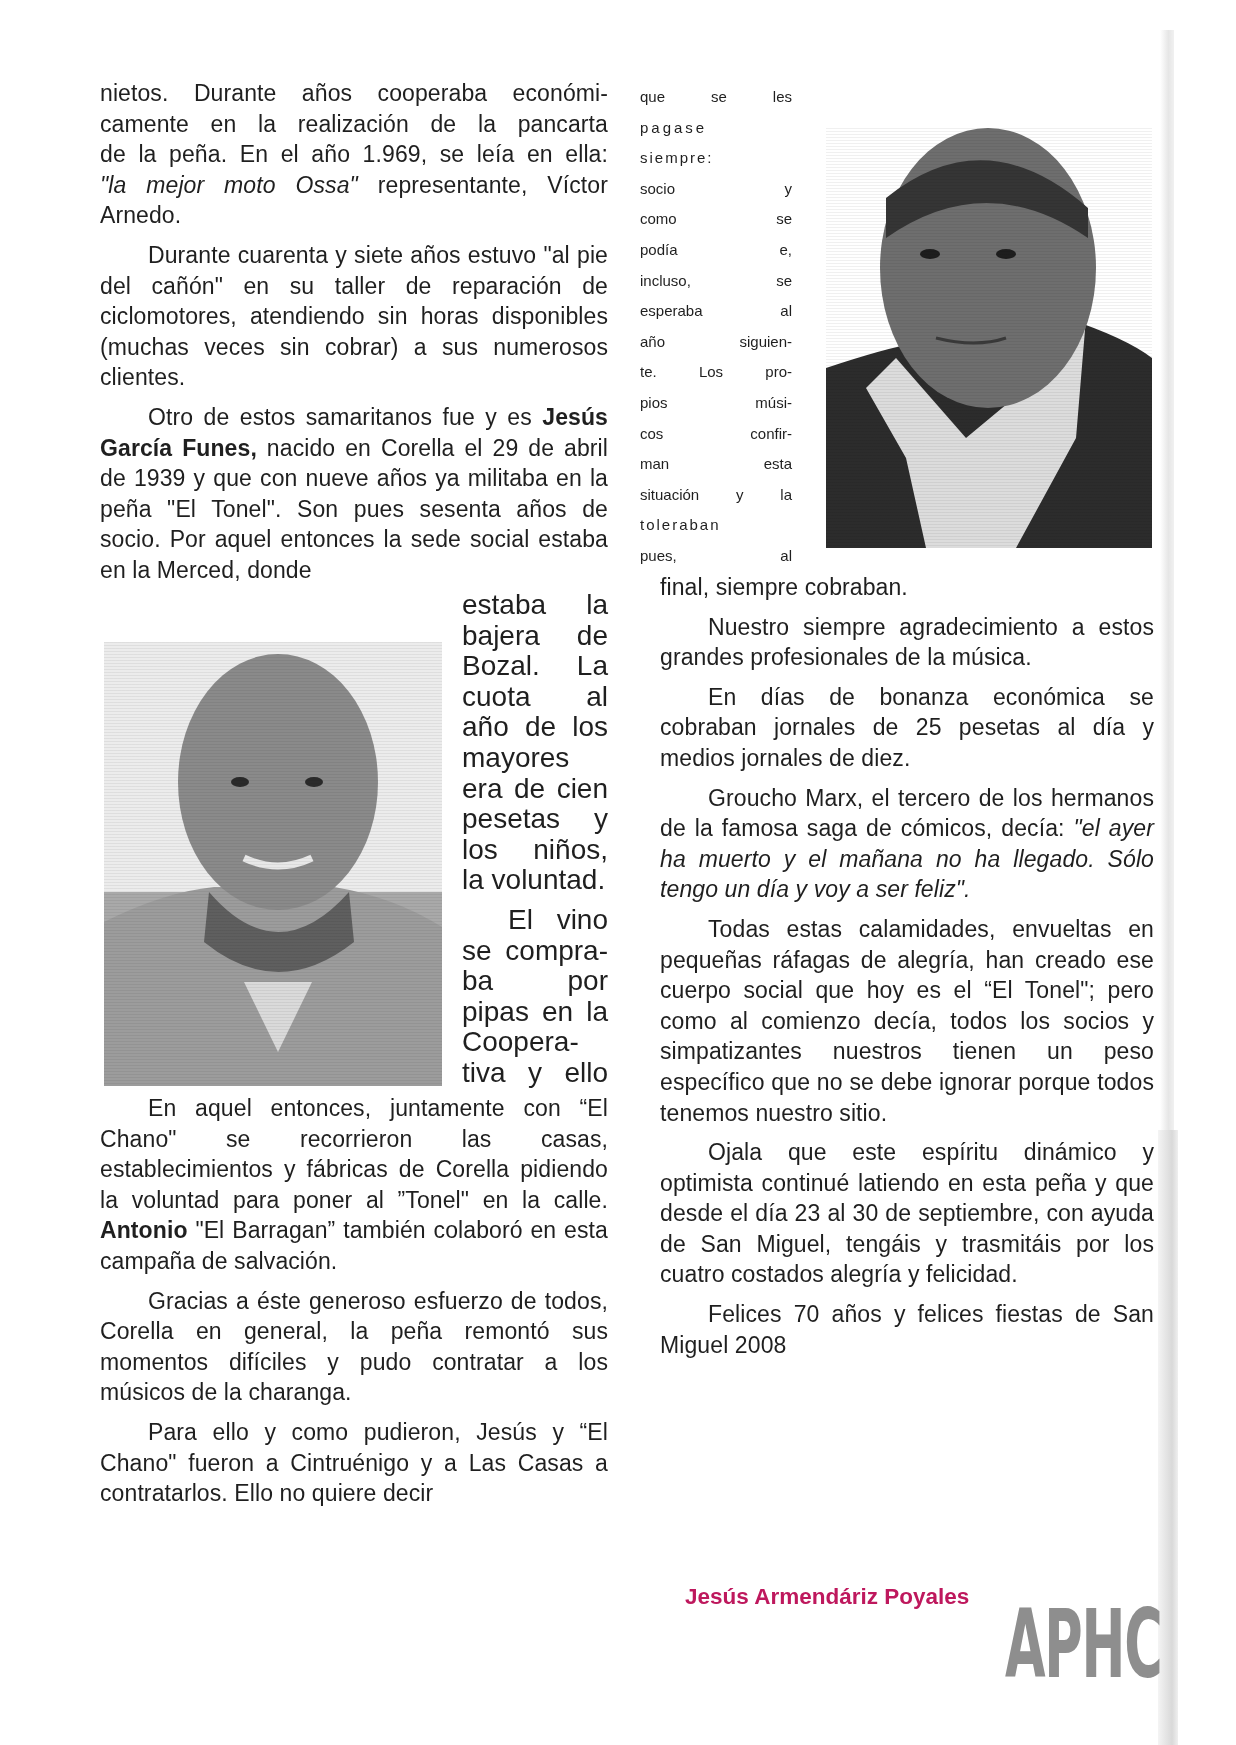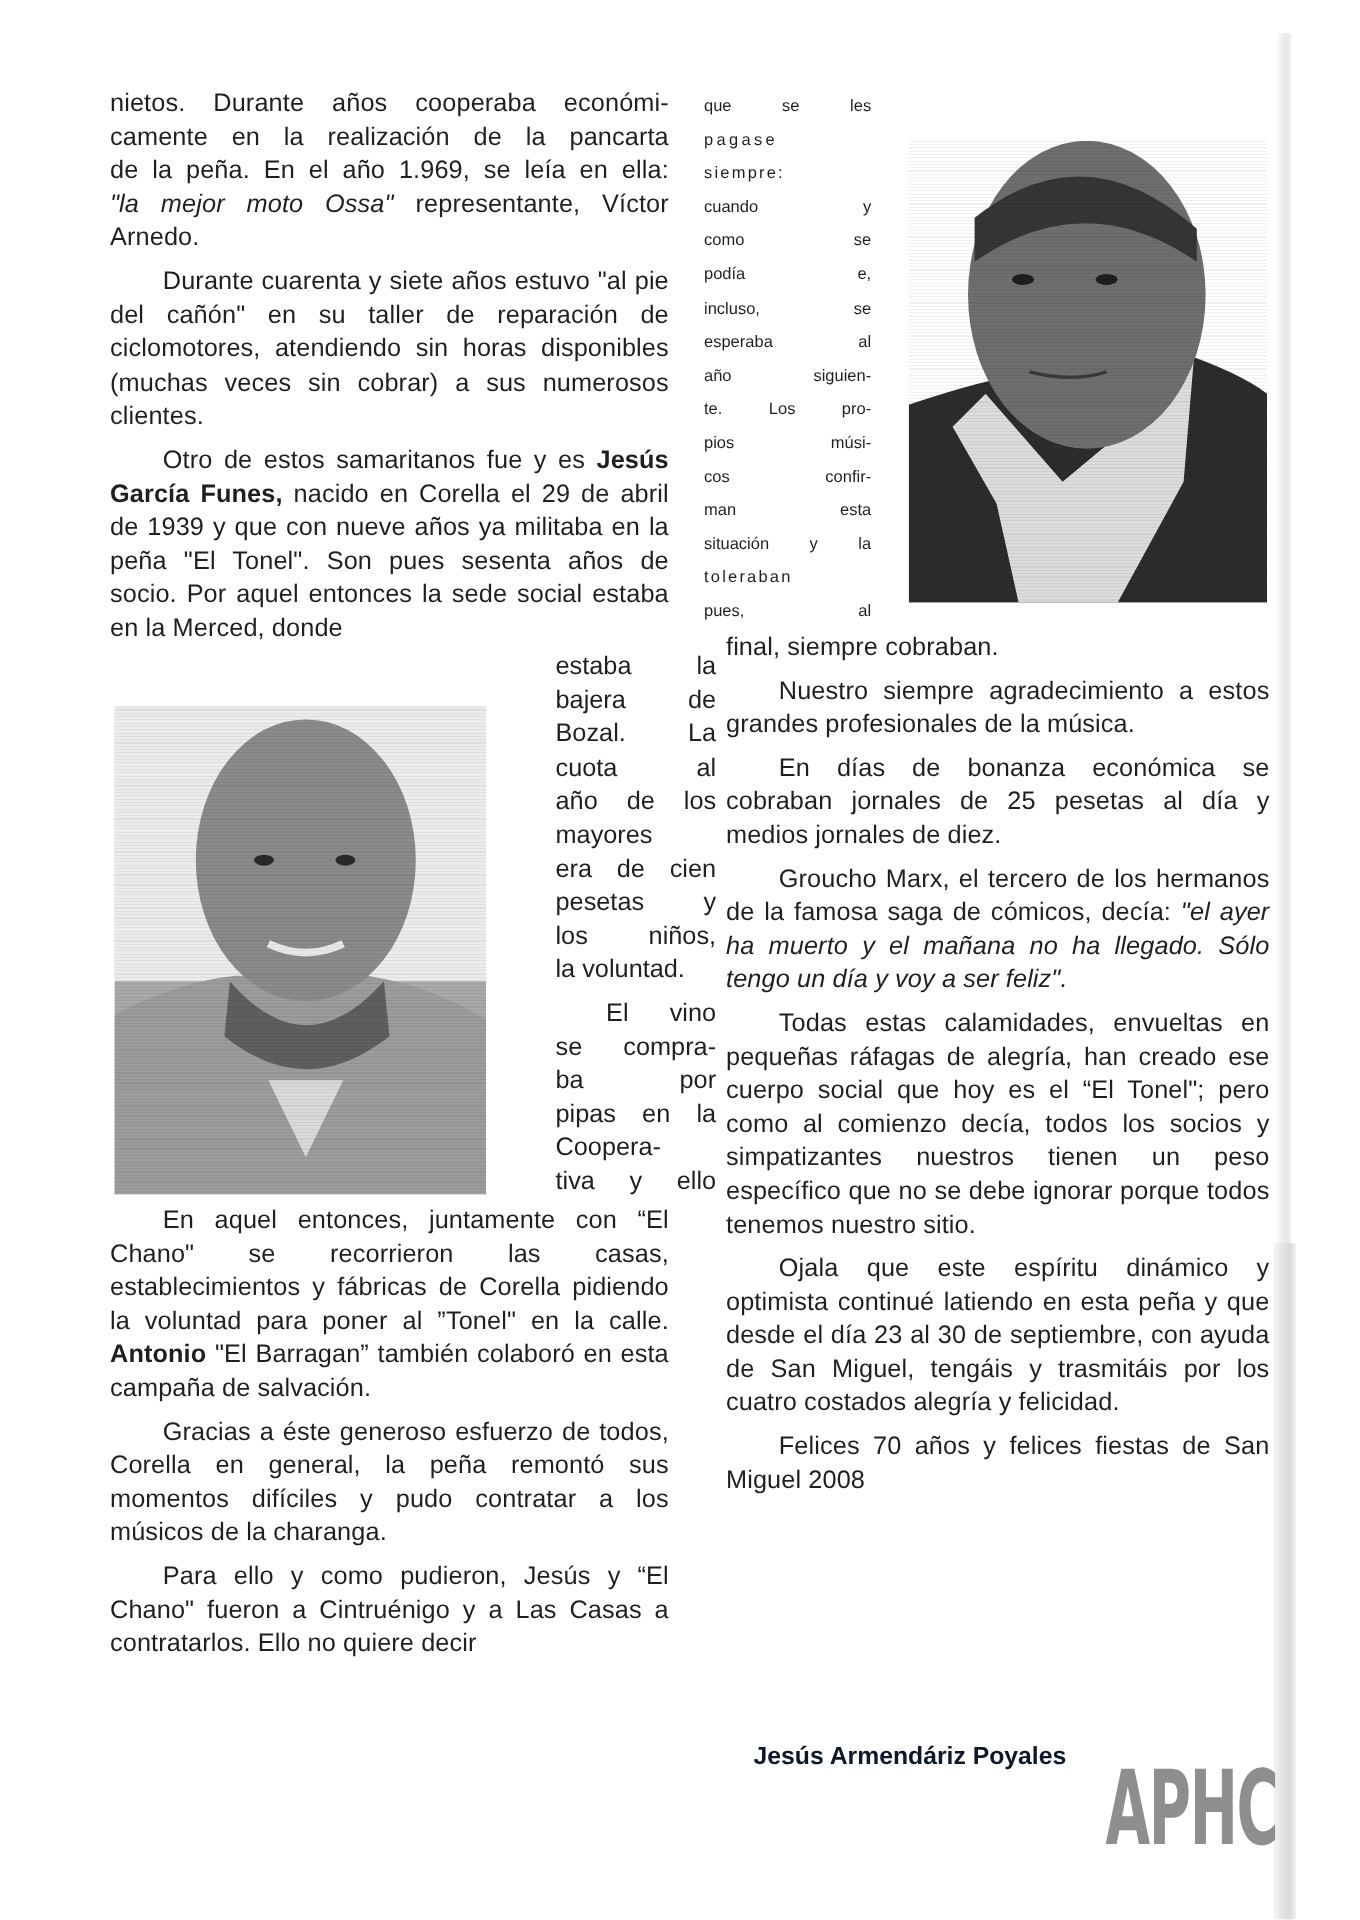--- a/index.html
+++ b/index.html
@@ -39,21 +39,21 @@
       display: block;
       text-align: justify;
       text-align-last: justify;
       white-space: nowrap;
       height: 30.6px;
     }
     .line.last { text-align-last: left; }
 
     .wrap-right {
       position: absolute; left: 462px; top: 590px; width: 146px;
-      font-size: 23px; line-height: 30.6px; margin-left: 43px;
+      font-size: 28px; line-height: 30.6px;
     }
     .wrap-right-col {
       position: absolute; left: 640px; top: 82px; width: 152px;
       font-size: 15px; line-height: 30.6px;
     }
 
     
     .photo {
       position: absolute;
       overflow: hidden;
@@ -63,21 +63,21 @@
     .photo-right { left: 826px; top: 128px; width: 326px; height: 420px; background: #ffffff; }
     .photo svg { width: 100%; height: 100%; display: block; }
     .scanlines {
       position: absolute; inset: 0;
       background: repeating-linear-gradient(to bottom, rgba(0,0,0,0.06) 0px, rgba(0,0,0,0.06) 1px, transparent 1px, transparent 3px);
       pointer-events: none;
     }
 
     .signature {
       position: absolute; left: 685px; top: 1584px;
-      font-size: 22.5px; font-weight: bold; color: #0f172a;
+      font-size: 22.5px; font-weight: bold; color: #be185d;
     }
     .watermark {
       position: absolute; left: 1005px; top: 1598px;
       font-family: "DejaVu Sans Condensed", "DejaVu Sans", sans-serif;
       font-weight: bold;
       font-size: 94px;
       letter-spacing: -2px;
       color: #8e8e8e;
       transform: scaleX(0.62);
       transform-origin: left top;
@@ -140,21 +140,21 @@
 <div class="col" style="left:100px; top:1093px; width:508px;">
   <p class="ind"><span>En aquel entonces, juntamente con “El Chano" se recorrieron las casas, establecimientos y fábricas de Corella pidiendo la voluntad para poner al ”Tonel" en la calle.</span> <span class="b">Antonio</span><span> "El Barragan” también colaboró en esta campaña de salvación.</span></p>
   <p class="ind">Gracias a éste generoso esfuerzo de todos, Corella en general, la peña remontó sus momentos difíciles y pudo contratar a los músicos de la charanga.</p>
   <p class="ind">Para ello y como pudieron, Jesús y “El Chano" fueron a Cintruénigo y a Las Casas a contratarlos. Ello no quiere decir</p>
 </div>
 
 <div class="wrap-right-col">
   <span class="line">que se les</span>
   <span class="line" style="letter-spacing:3px;">pagase</span>
   <span class="line" style="letter-spacing:2px;">siempre:</span>
-  <span class="line">cuando y</span>
+  <span class="line">socio y</span>
   <span class="line">como se</span>
   <span class="line">podía e,</span>
   <span class="line">incluso, se</span>
   <span class="line">esperaba al</span>
   <span class="line">año siguien-</span>
   <span class="line">te. Los pro-</span>
   <span class="line">pios músi-</span>
   <span class="line">cos confir-</span>
   <span class="line">man esta</span>
   <span class="line">situación y la</span>

